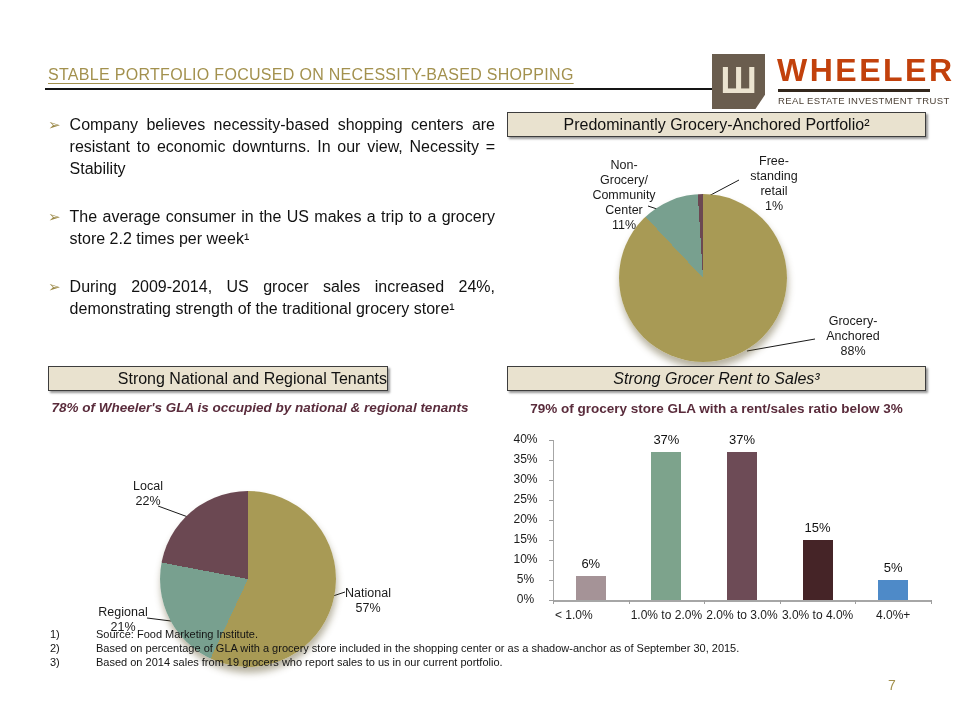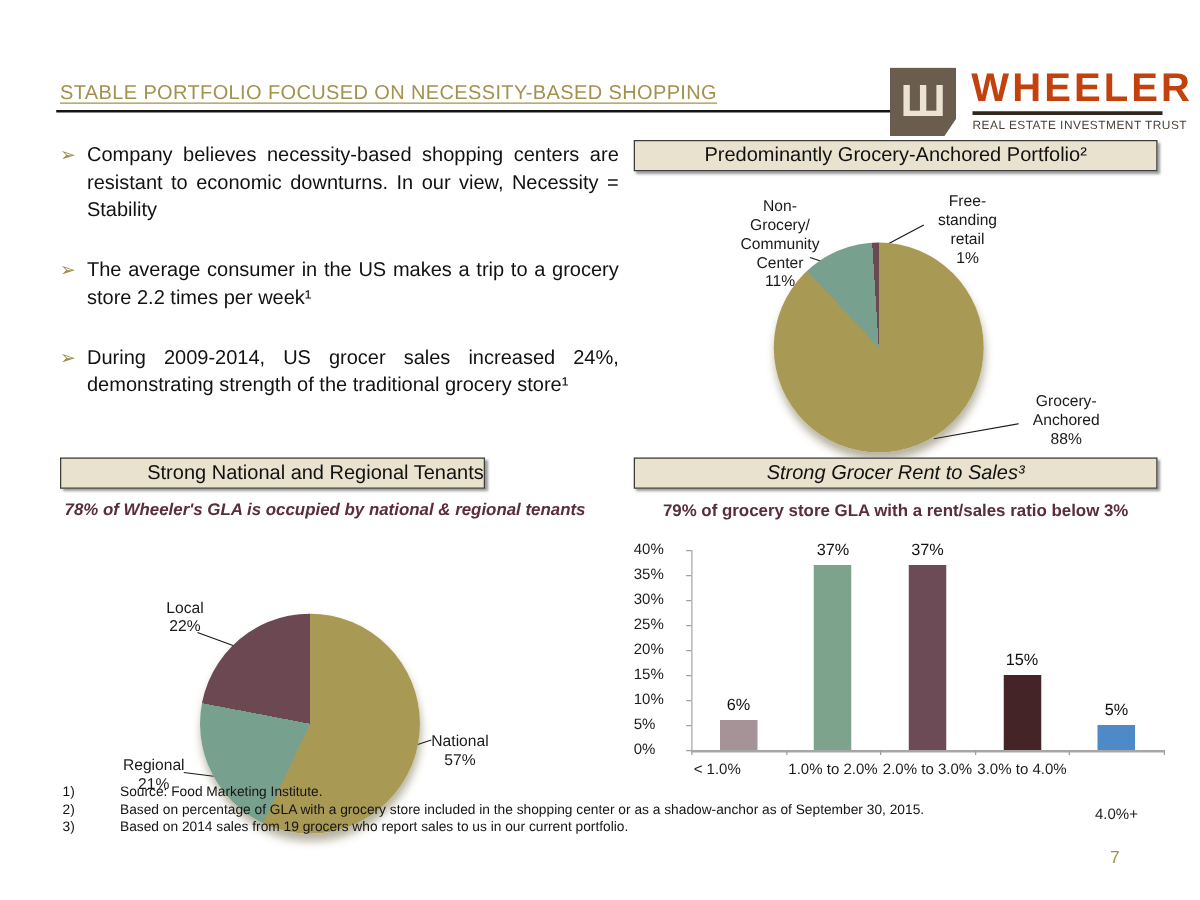--- a/index.html
+++ b/index.html
@@ -40,21 +40,21 @@
 
   
   .pie-wrap { position:absolute; }
   .pie { position:absolute; border-radius:50%; box-shadow:1px 6px 7px rgba(95,85,45,0.45); }
   .callout { position:absolute; text-align:center; font-size:12.5px; line-height:15px; color:#1a1a1a; white-space:pre-line; }
   .leader-svg { position:absolute; left:0; top:0; pointer-events:none; }
   .leader-svg line { stroke:#1a1a1a; stroke-width:1; }
 
   
   .bar-chart { position:absolute; left:507px; top:418px; width:428px; height:212px; }
-  .bar-chart .ytick-label { position:absolute; font-size:12px; text-align:left; color:#1c1c1c; line-height:15px; }
+  .bar-chart .ytick-label { position:absolute; font-size:12px; text-align:center; color:#1c1c1c; line-height:15px; }
   .bar-chart .tick { position:absolute; background:#9e9e9e; }
   .bar-chart .axis { position:absolute; background:#a6a6a6; }
   .bar-chart .bar { position:absolute; }
   .bar-chart .bar-value { position:absolute; font-size:13px; text-align:center; color:#111; }
   .bar-chart .cat-label { position:absolute; font-size:12px; text-align:center; color:#1c1c1c; white-space:nowrap; }
 
   
   .footnotes { position:absolute; left:50px; top:627px; width:860px; }
   .fn-row { display:flex; font-size:11px; line-height:14px; color:#141414; }
   .fn-num { flex:0 0 46px; }
@@ -167,21 +167,21 @@
       <div class="bar" style="left: 220px; top: 34px; width: 30px; height: 148px; background: rgb(109, 75, 86);"></div>
       <div class="bar-value" style="left: 205px; top: 14px; width: 60px;">37%</div>
       <div class="cat-label" style="left: 197.2px; top: 190px; width: 75.6px;">2.0% to 3.0%</div>
       <div class="tick" style="left: 197.2px; top: 182px; width: 1px; height: 4px;"></div>
       <div class="bar" style="left: 295.6px; top: 122px; width: 30px; height: 60px; background: rgb(69, 36, 39);"></div>
       <div class="bar-value" style="left: 280.6px; top: 102px; width: 60px;">15%</div>
       <div class="cat-label" style="left: 272.8px; top: 190px; width: 75.6px;">3.0% to 4.0%</div>
       <div class="tick" style="left: 272.8px; top: 182px; width: 1px; height: 4px;"></div>
       <div class="bar" style="left: 371.2px; top: 162px; width: 30px; height: 20px; background: rgb(78, 138, 200);"></div>
       <div class="bar-value" style="left: 356.2px; top: 142px; width: 60px;">5%</div>
-      <div class="cat-label" style="left: 348.4px; top: 190px; width: 75.6px; margin-top: 36px;">4.0%+</div>
+      <div class="cat-label" style="left: 348.4px; top: 190px; width: 75.6px;">4.0%+</div>
       <div class="tick" style="left: 348.4px; top: 182px; width: 1px; height: 4px;"></div>
       <div class="tick" style="left: 424px; top: 182px; width: 1px; height: 4px;"></div>
     </div>
 
   <div class="footnotes">
     <div class="fn-row">
       <span class="fn-num">1)</span>
       <span>Source: Food Marketing Institute.</span>
     </div>
     <div class="fn-row">

